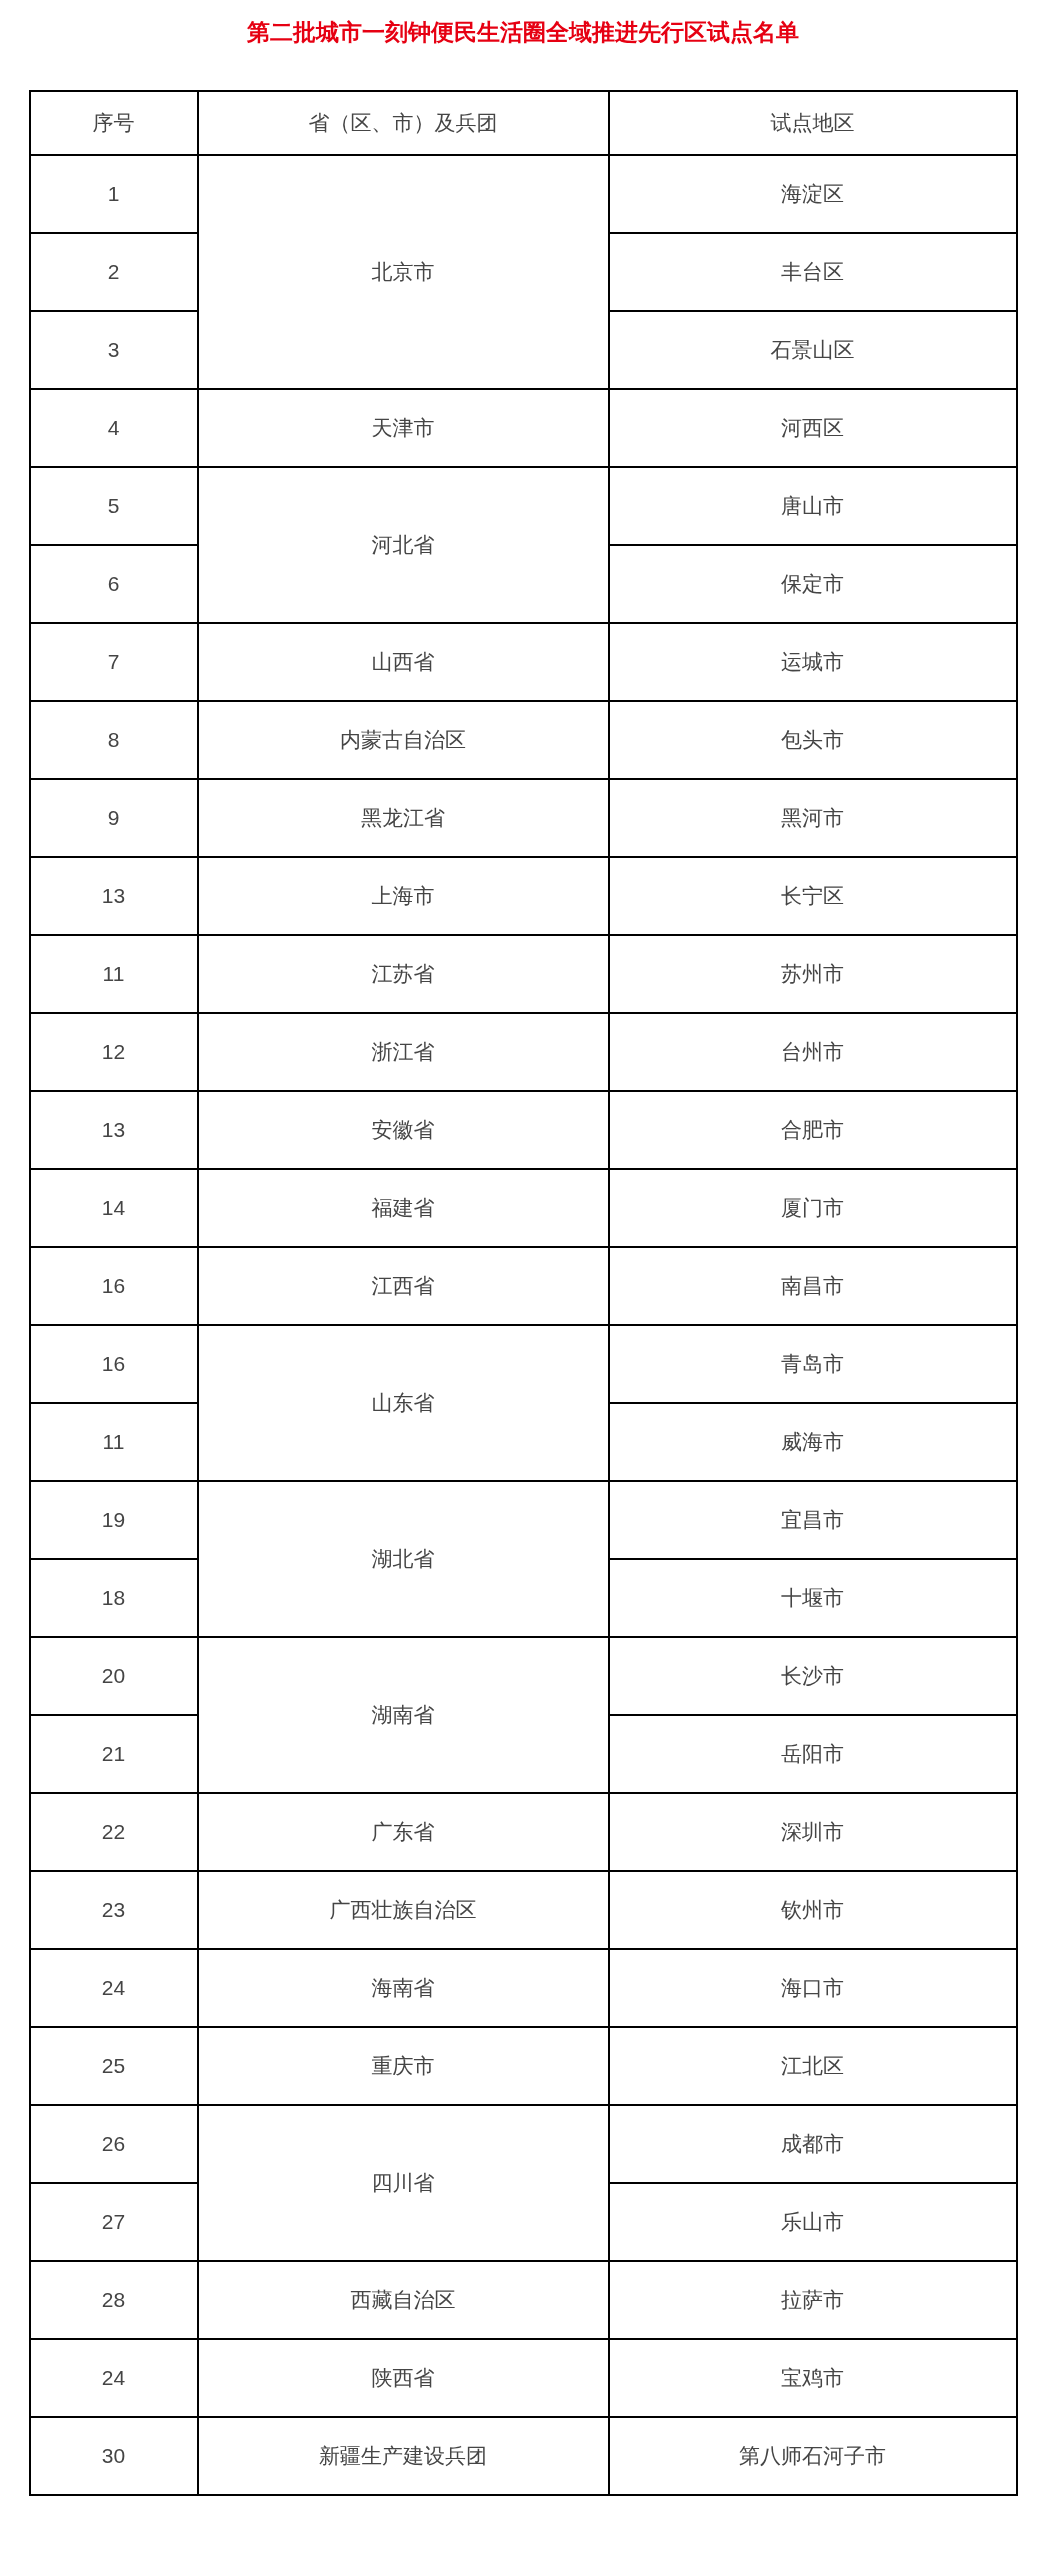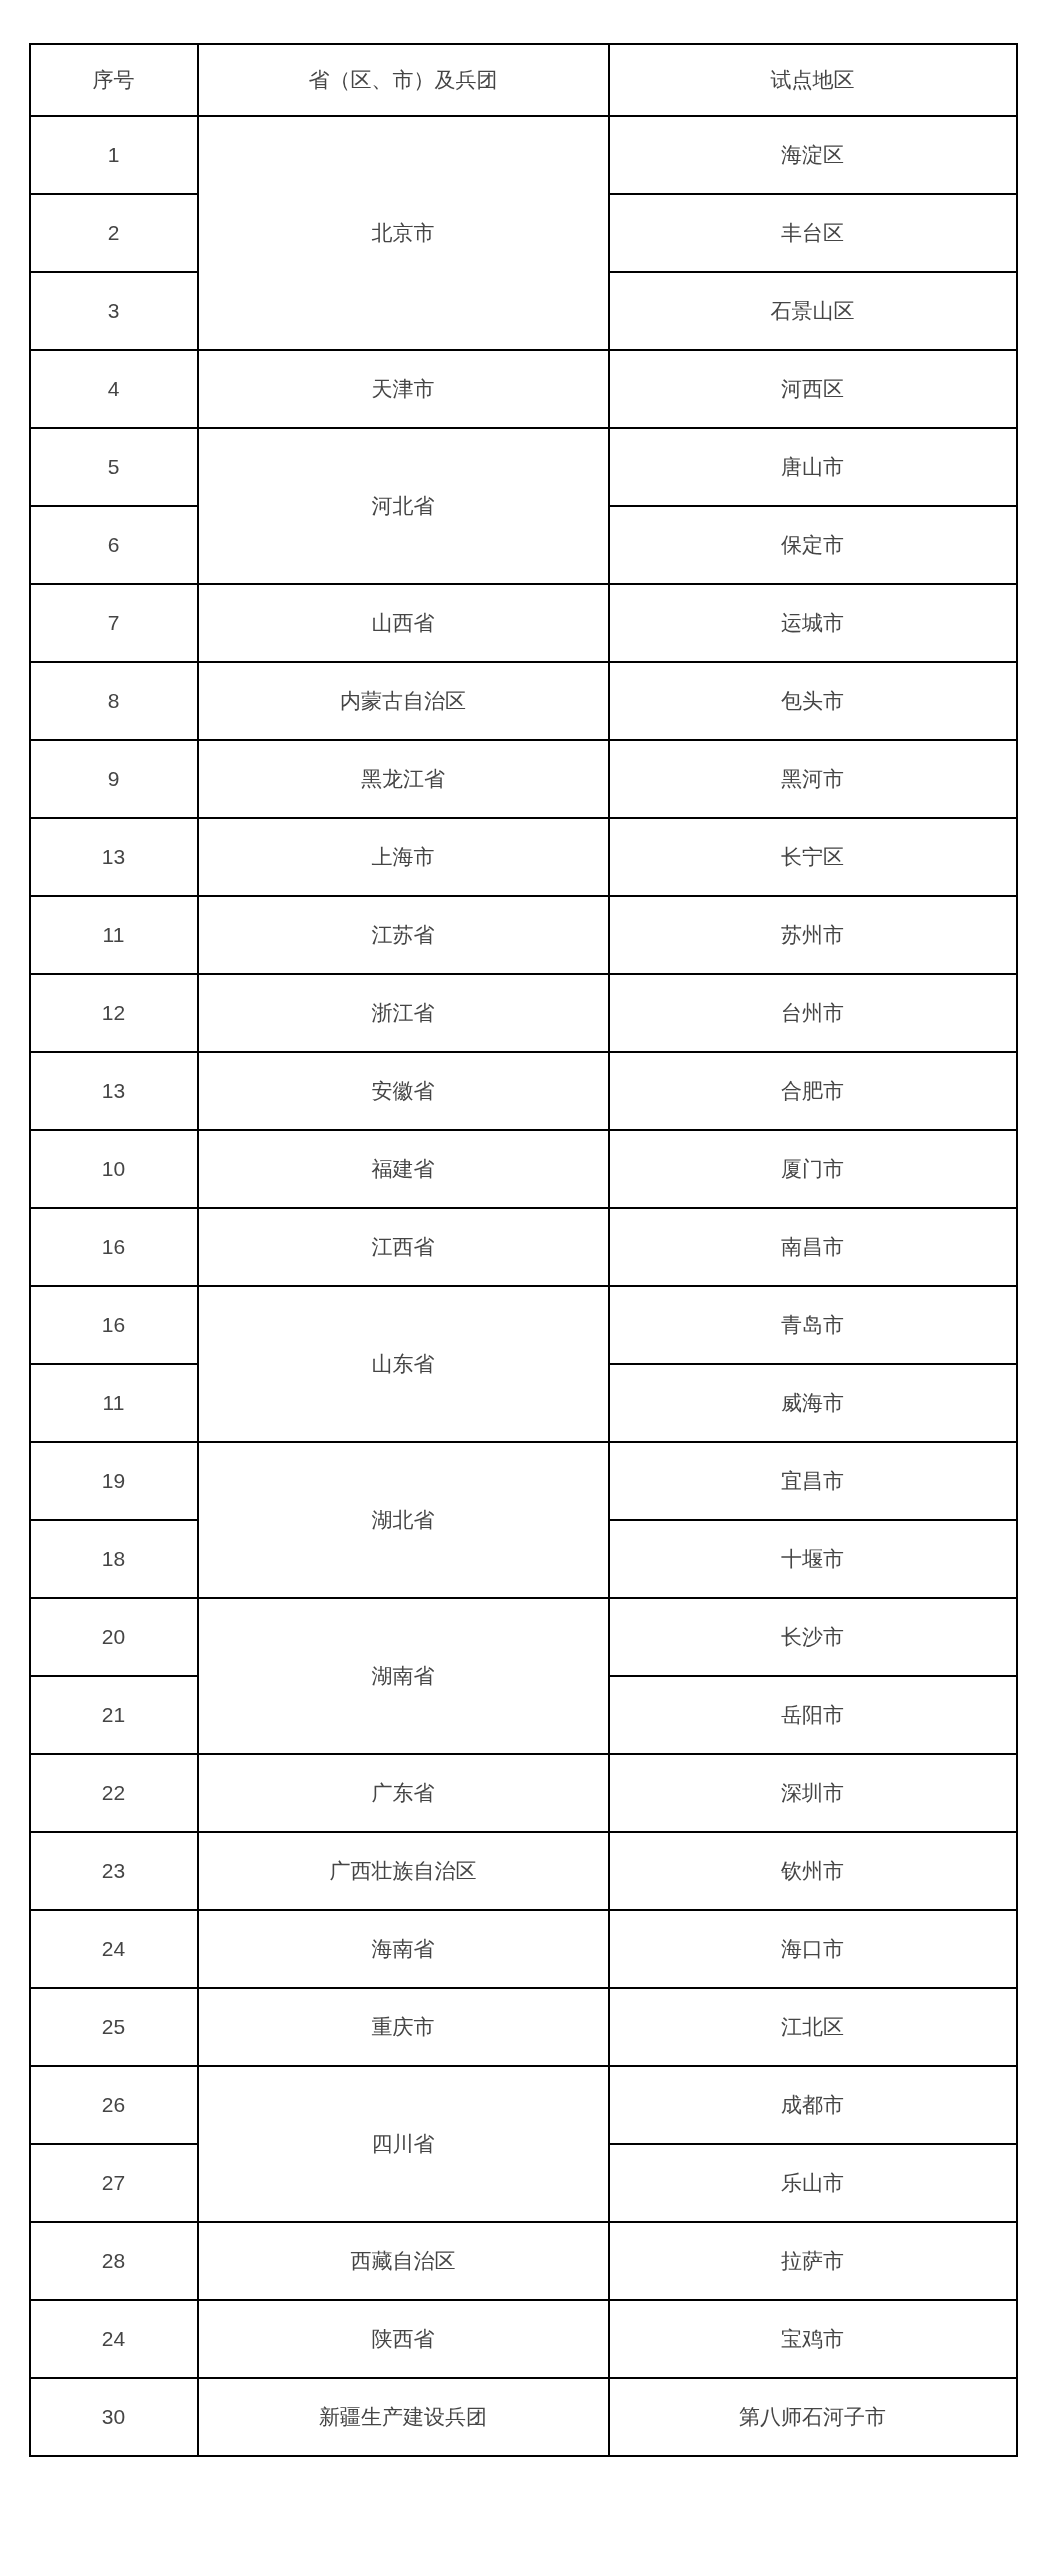--- a/index.html
+++ b/index.html
@@ -39,27 +39,28 @@
   .pilot-table td{
     border:2px solid var(--border-color);
     text-align:center;
     vertical-align:middle;
     font-size:21px;
     font-weight:normal;
     color:var(--text-color);
     padding:0;
     overflow:hidden;
   }
-  .pilot-table thead tr{height:72px;}
+  .pilot-table thead tr{height:64px;}
   .pilot-table tbody tr{height:78px;}
 </style>
 </head>
 <body>
 
 <div class="page">
+  <div class="page-title">第二批城市一刻钟便民生活圈全域推进先行区试点名单</div>
 
   <table class="pilot-table">
     <colgroup>
       <col class="col-no">
       <col class="col-province">
       <col class="col-region">
     </colgroup>
     <thead>
       <tr>
         <th>序号</th>
@@ -124,21 +125,21 @@
           <td>12</td>
           <td>浙江省</td>
           <td>台州市</td>
         </tr>
         <tr>
           <td>13</td>
           <td>安徽省</td>
           <td>合肥市</td>
         </tr>
         <tr>
-          <td>10</td>
+          <td>14</td>
           <td>福建省</td>
           <td>厦门市</td>
         </tr>
         <tr>
           <td>16</td>
           <td>江西省</td>
           <td>南昌市</td>
         </tr>
         <tr>
           <td>16</td>

